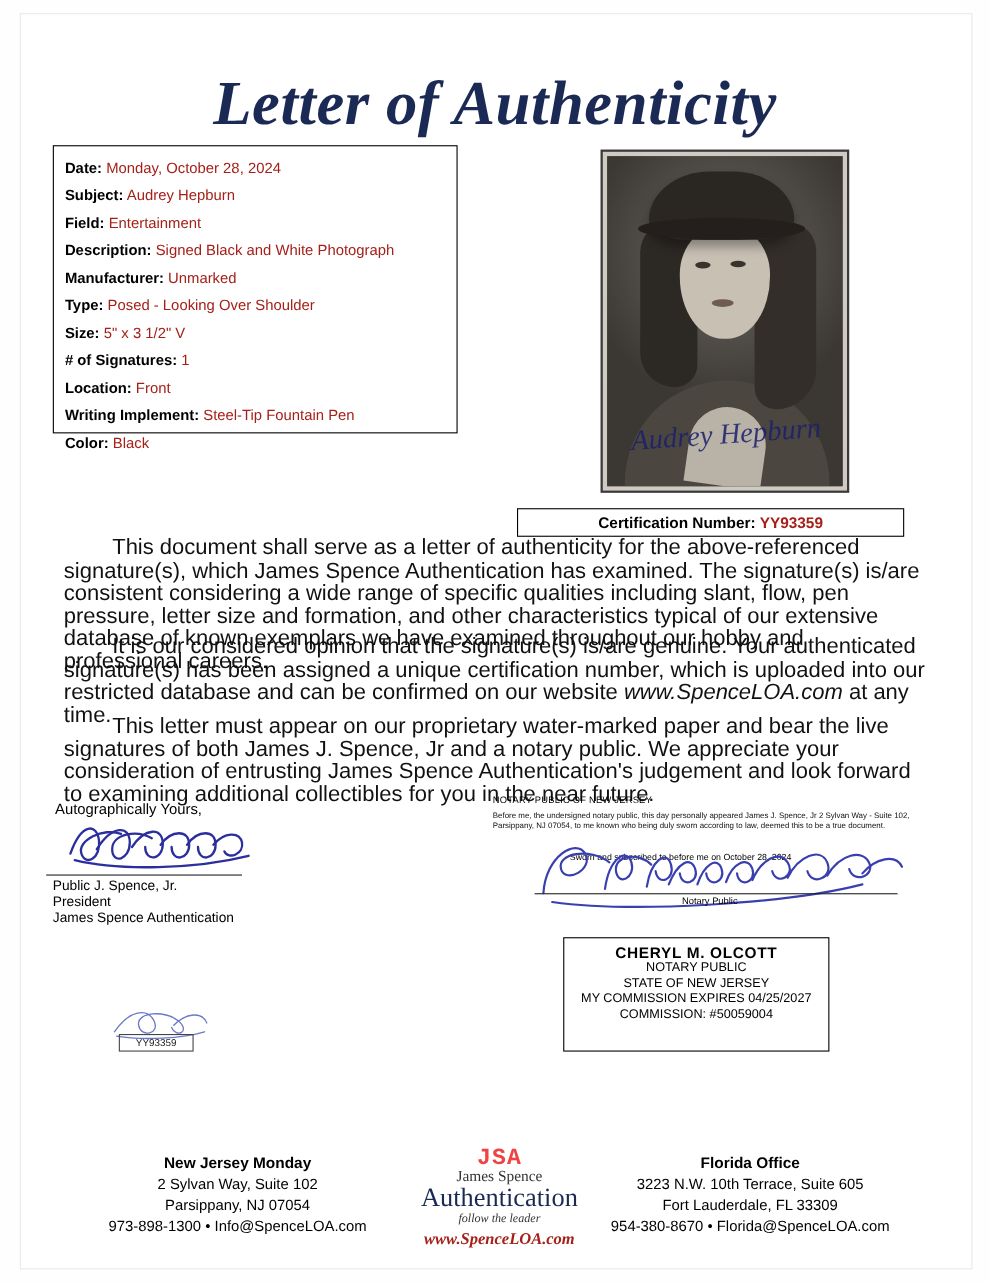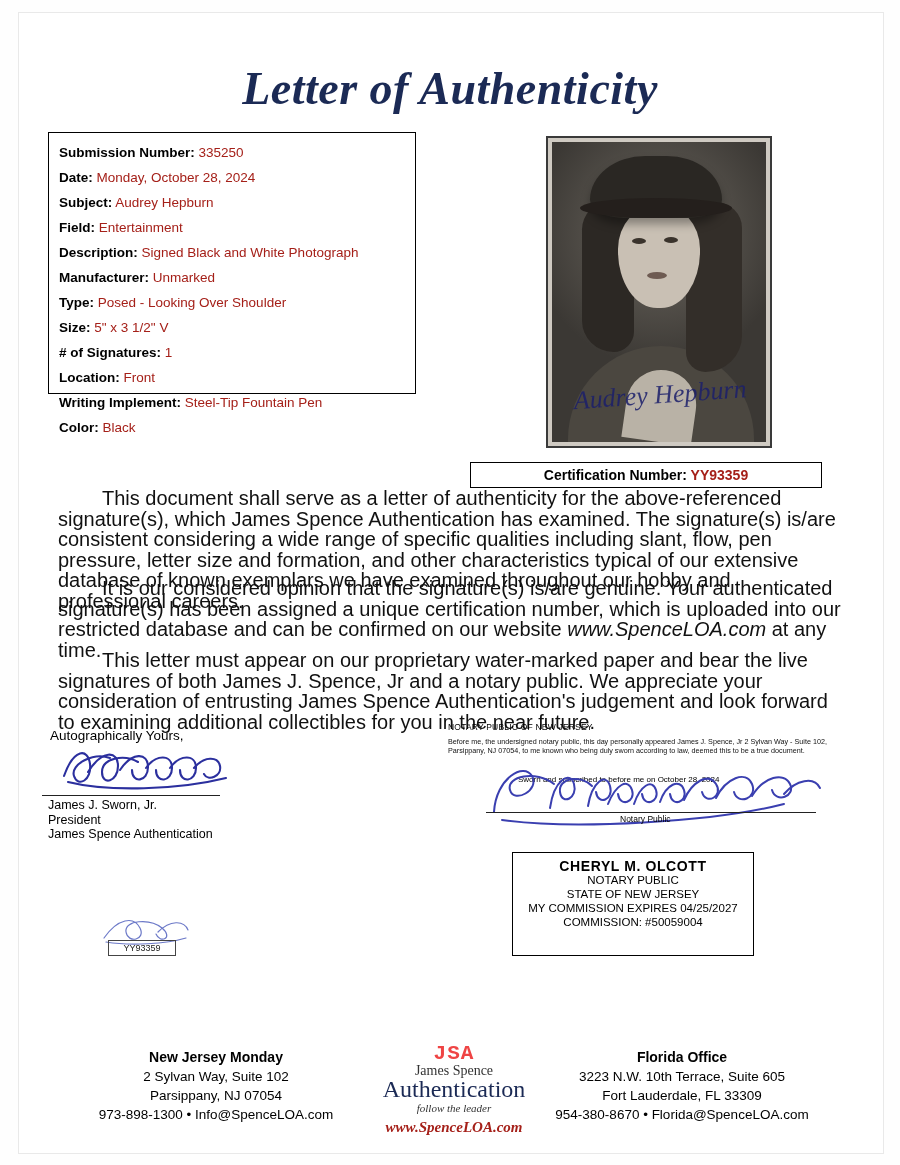--- a/index.html
+++ b/index.html
@@ -33,21 +33,21 @@
 
   
   .title {
     position: absolute;
     left: 0; right: 0;
     top: 62px;
     text-align: center;
     font-family: "Liberation Serif", serif;
     font-weight: bold;
     font-style: italic;
-    font-size: 46px;
+    font-size: 57px;
     letter-spacing: 0.5px;
     color: #1b2a55;
   }
 
   
   .details-box {
     position: absolute;
     left: 48px;
     top: 132px;
     width: 368px;
@@ -357,24 +357,20 @@
 </style>
 </head>
 <body>
 
 <div class="page">
   <div class="scan-edge"></div>
 
   <div class="title">Letter of Authenticity</div>
 
   <div class="details-box">
-    <div class="detail-row">
-      <span class="detail-label">Submission Number:</span>
-      <span class="detail-value">335250</span>
-    </div>
     <div class="detail-row">
       <span class="detail-label">Date:</span>
       <span class="detail-value">Monday, October 28, 2024</span>
     </div>
     <div class="detail-row">
       <span class="detail-label">Subject:</span>
       <span class="detail-value">Audrey Hepburn</span>
     </div>
     <div class="detail-row">
       <span class="detail-label">Field:</span>
@@ -452,21 +448,21 @@
       <path d="M30,30 C44,8 60,8 60,24 C60,40 44,44 44,30 C44,16 66,12 80,20"></path>
       <path d="M62,28 C74,10 90,10 90,25 C90,40 74,42 74,28"></path>
       <path d="M88,26 C98,12 114,12 114,26 C114,40 98,42 98,28"></path>
       <path d="M112,26 C122,12 138,12 138,26 C138,40 122,42 122,28"></path>
       <path d="M136,26 C146,14 160,14 162,24 C164,34 150,40 146,32"></path>
       <path d="M10,40 C50,50 120,48 168,36"></path>
     </g>
   </svg>
   <div class="sig-rule-left"></div>
   <div class="sig-name-block">
-    <div>James J. Sworn, Jr.</div>
+    <div>Public J. Spence, Jr.</div>
     <div>President</div>
     <div>James Spence Authentication</div>
   </div>
 
   <div class="notary-title">NOTARY PUBLIC OF NEW JERSEY</div>
   <div class="notary-para">Before me, the undersigned notary public, this day personally appeared James J. Spence, Jr 2 Sylvan Way - Suite 102, Parsippany, NJ 07054, to me known who being duly sworn according to law, deemed this to be a true document.</div>
   <div class="notary-sworn">Sworn and subscribed to before me on October 28, 2024</div>
   <svg class="notary-sig" viewBox="0 0 350 70">
     <g fill="none" stroke="#3a3fb0" stroke-width="2" stroke-linecap="round">
       <path d="M10,52 C12,18 40,2 48,16 C56,30 30,44 26,30 C22,16 52,10 70,24"></path>

